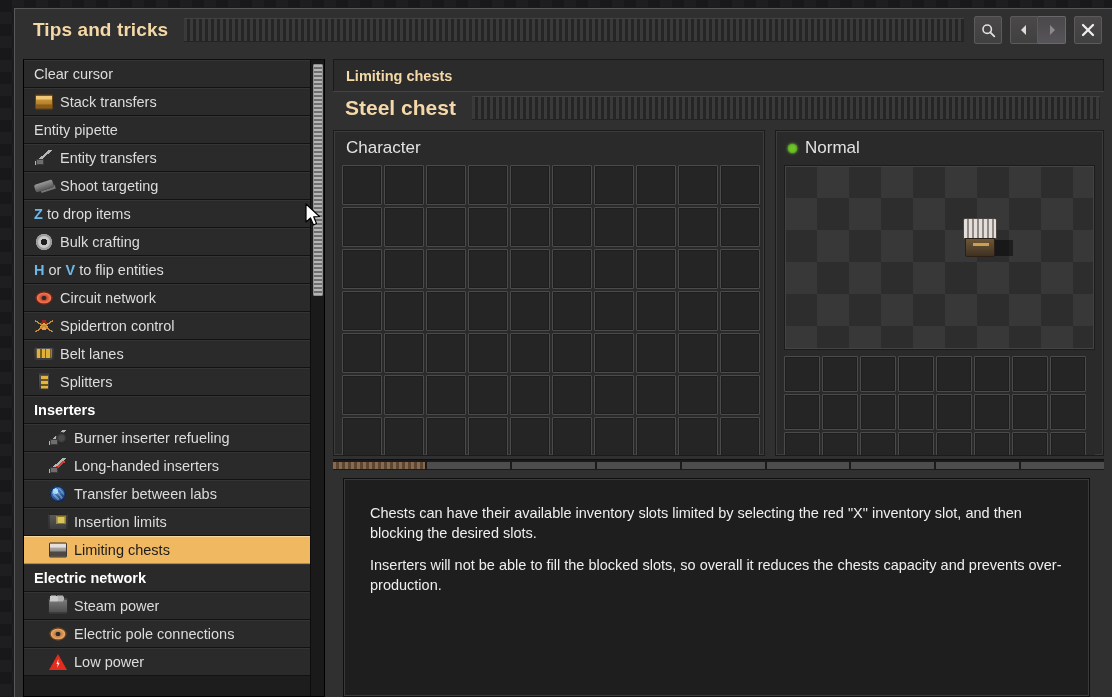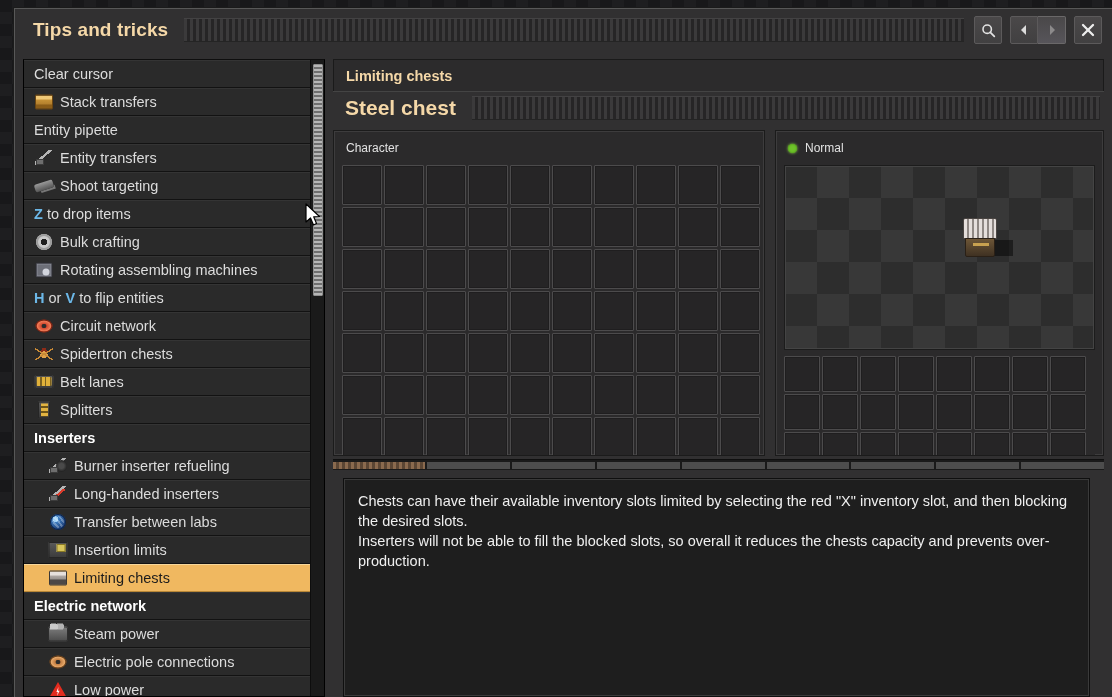--- a/index.html
+++ b/index.html
@@ -264,21 +264,21 @@
     box-shadow: inset 0 0 0 1px #3d3c3d;
     display: flex; flex-direction: column;
     overflow: hidden;
   }
   .panel.left { width: 432px; flex:none; }
   .panel.right { flex: 1 1 auto; min-width:0; }
   .panel-head {
     height: 34px; flex:none;
     display:flex; align-items:center; gap:8px;
     padding-left: 12px;
-    color: #e2e2e2; font-size: 12px;
+    color: #e2e2e2; font-size: 17px;
   }
   .status-dot {
     width: 9px; height: 9px; border-radius: 50%;
     background: #6fc22a;
     box-shadow: 0 0 3px #9ae84a, inset 0 0 2px #3f8a12;
     flex:none;
   }
   .panel-body { flex: 1 1 auto; display:flex; min-height:0; padding: 0 6px 8px 8px; }
 
   
@@ -365,21 +365,21 @@
     background: #1e1e1e;
     border: 1px solid #0f0f0f;
     box-shadow: inset 0 0 0 1px #3a3a3a;
     padding: 12px 14px;
     color: #efefef;
     font-size: 14.5px;
     line-height: 20px;
     overflow: hidden;
     min-height:0;
   }
-  #descbox p { margin: 0; }
+  #descbox p { margin: 12px; }
 
   
   #footer {
     flex: none;
     height: 54px;
     display: flex; align-items: center; justify-content: flex-end;
     padding-right: 14px;
   }
   #mark-unread {
     background: linear-gradient(#b4b2b0,#8d8b89);
@@ -468,39 +468,33 @@
           <div class="nav-item">
             <span class="nav-label"><b class="key">Z</b> to drop items</span>
           </div>
           <div class="nav-item">
             <span class="nav-icon">
               <span class="ic-gear" style="position: absolute; left: 50%; top: 50%; transform: translate(-50%, -50%);"></span>
             </span>
             <span class="nav-label">Bulk crafting</span>
           </div>
           <div class="nav-item">
-            <span class="nav-icon">
-              <span class="ic-assembler" style="position: absolute; left: 50%; top: 50%; transform: translate(-50%, -50%);"></span>
-            </span>
-            <span class="nav-label">Rotating assembling machines</span>
-          </div>
-          <div class="nav-item">
             <span class="nav-label"><b class="key">H</b> or <b class="key">V</b> to flip entities</span>
           </div>
           <div class="nav-item">
             <span class="nav-icon">
               <span class="ic-red-wire" style="position: absolute; left: 50%; top: 50%; transform: translate(-50%, -50%);"></span>
             </span>
             <span class="nav-label">Circuit network</span>
           </div>
           <div class="nav-item">
             <span class="nav-icon">
               <span class="ic-spider" style="position: absolute; left: 50%; top: 50%; transform: translate(-50%, -50%);"></span>
             </span>
-            <span class="nav-label">Spidertron chests</span>
+            <span class="nav-label">Spidertron control</span>
           </div>
           <div class="nav-item">
             <span class="nav-icon">
               <span class="ic-belt" style="position: absolute; left: 50%; top: 50%; transform: translate(-50%, -50%);"></span>
             </span>
             <span class="nav-label">Belt lanes</span>
           </div>
           <div class="nav-item">
             <span class="nav-icon">
               <span class="ic-splitter" style="position: absolute; left: 50%; top: 50%; transform: translate(-50%, -50%);"></span>

